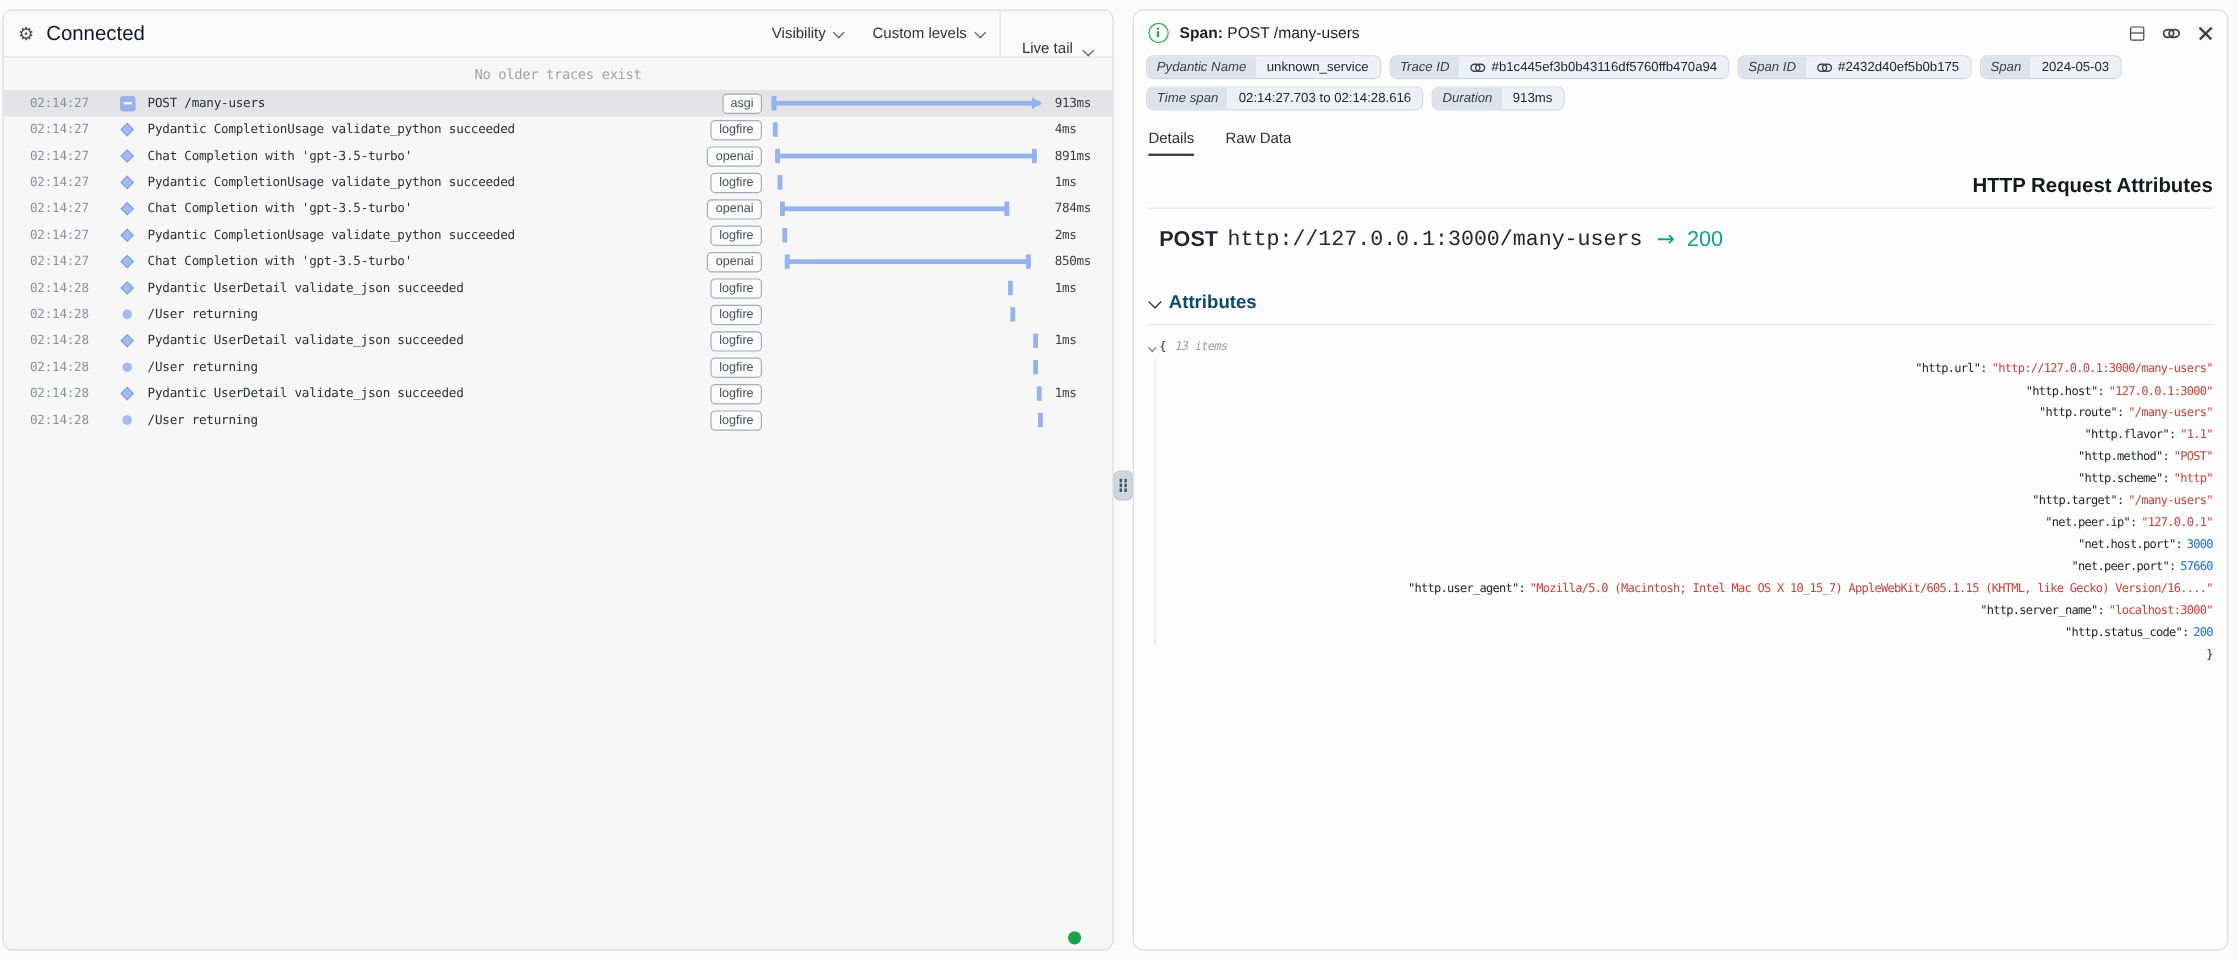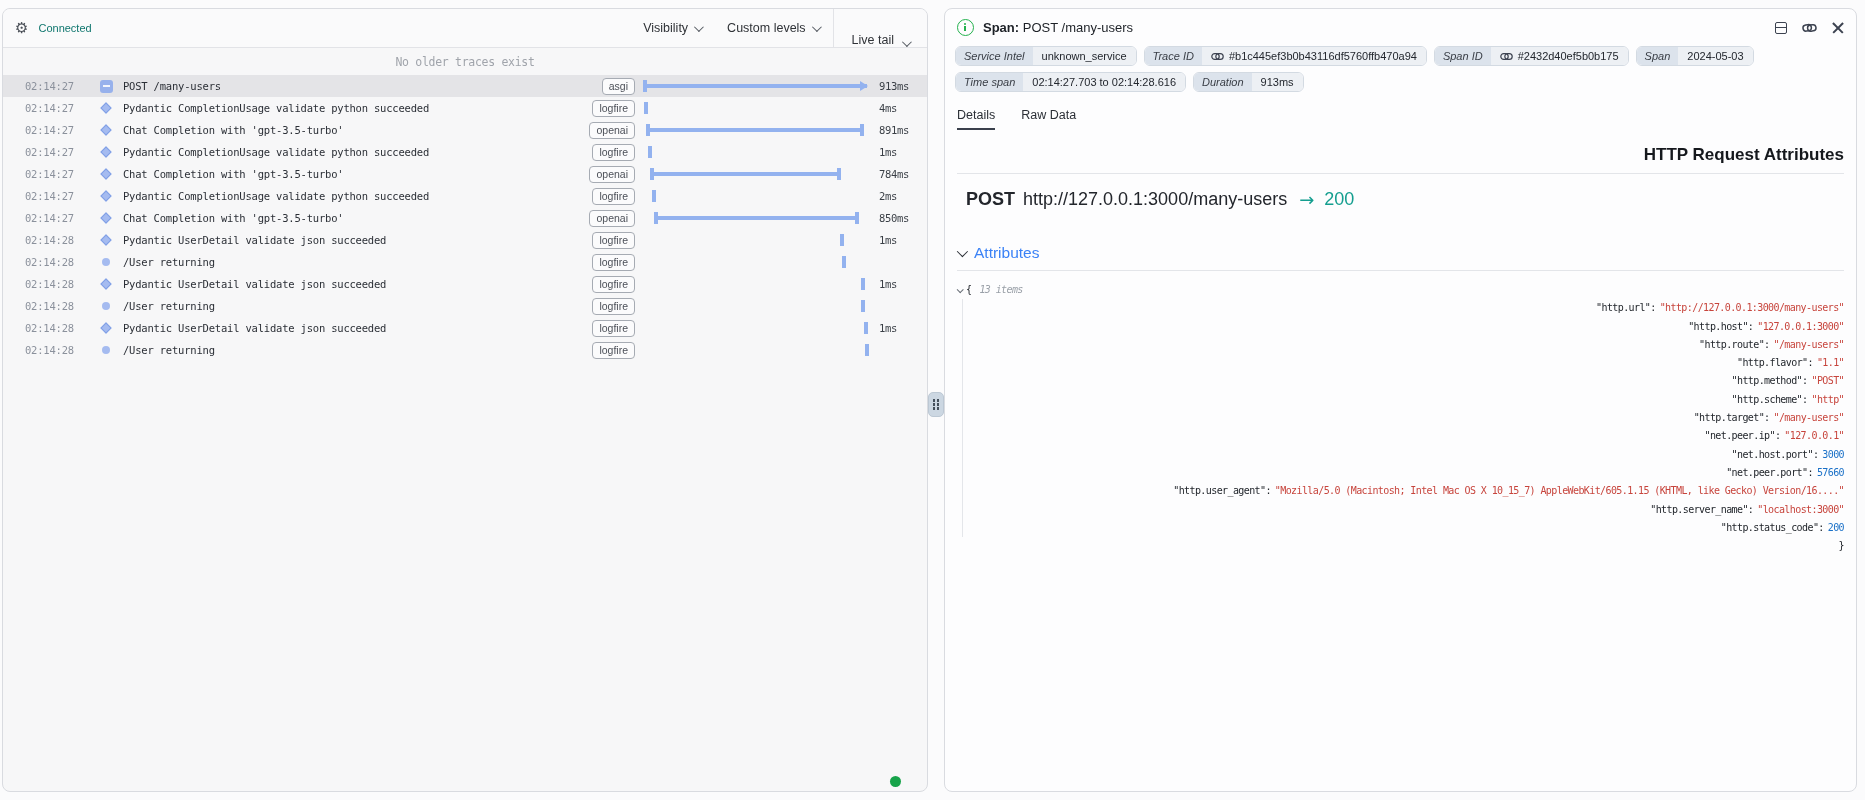--- a/index.html
+++ b/index.html
@@ -6,21 +6,21 @@
   html,body { width:1865px; height:800px; background:#fbfbfc; font-family:"Liberation Sans", sans-serif; overflow:hidden; }
 
   .card { position:absolute; background:#fcfcfd; border:1px solid #d9dbe0; border-radius:8px; overflow:hidden; }
   #left-card  { left:2px;  top:8px; width:926px; height:784px; background:#f7f7f8; }
   #right-card { left:944px; top:8px; width:913px; height:784px; background:#fdfdfe; }
 
   
   .lheader { display:flex; align-items:stretch; height:39px; background:#fafafb; border-bottom:1px solid #e2e3e7; }
   .lheader-left { display:flex; align-items:center; gap:10px; padding-left:12px; flex:1; }
   .gear { font-family:"DejaVu Sans", sans-serif; font-size:15px; color:#4a4f57; cursor:pointer; }
-  .conn-label { font-size:11px; color:#0f766e; }
+  .conn-label { font-size:17px; color:#0f172a; }
   .lheader-right { display:flex; align-items:center; gap:26px; padding-right:14px; font-size:12.5px; color:#2f3237; }
   .drop { display:flex; align-items:center; gap:6px; cursor:pointer; }
   .chev { width:7px; height:7px; border-right:1.4px solid #565b63; border-bottom:1.4px solid #565b63; transform:rotate(45deg) translateY(-2px); display:inline-block; }
   .livetail-cell { display:flex; align-items:flex-end; justify-content:center; gap:8px; border-left:1px solid #e2e3e7; align-self:stretch; padding:0 18px; margin-left:0; }
 
   
   .notice { height:27px; display:flex; align-items:center; justify-content:center; font-family:"DejaVu Sans Mono", monospace; font-size:11.5px; color:#a0a4ab; letter-spacing:-0.3px; }
   .rows { font-family:"DejaVu Sans Mono", monospace; font-size:10.5px; letter-spacing:-0.2px; color:#2b2f36; }
   .trow { display:flex; align-items:center; height:22px; padding:0 4px 0 22px; cursor:pointer; }
   .trow.selected { background:#e4e4e7; }
@@ -66,27 +66,27 @@
 
   .tabs { display:flex; gap:26px; padding:0 12px; margin-top:16px; font-size:12.5px; color:#2b2f36; }
   .tab { padding-bottom:6px; cursor:pointer; border-bottom:2px solid transparent; }
   .tab.active { border-bottom-color:#3a404c; }
 
   .rcontent { padding:0 12px;text-align:right; }
   .h1 { font-size:17px; font-weight:700; color:#15181d; margin-top:15px; }
   .rule { border:none; border-top:1px solid #e3e5e9; margin-top:8px; }
   .req-row { display:flex; align-items:center; margin-top:15px; font-size:18px; color:#23262c; }
   .req-method { font-weight:700; width:58px; }
-  .req-url { margin-left:8px; }
+  .req-url { margin-left:8px;font-family:Liberation Mono, monospace; }
   .req-arrow { margin-left:12px; color:#149e8f; font-family:"DejaVu Sans", sans-serif; }
   .req-status { margin-left:10px; color:#149e8f; }
 
   .h2row { display:flex; align-items:center; gap:9px; margin-top:34px; cursor:pointer; }
   .chev-dark { width:8px; height:8px; border-right:1.8px solid #2a2e35; border-bottom:1.8px solid #2a2e35; transform:rotate(45deg) translateY(-2px); }
-  .h2 { font-size:15.5px; font-weight:400; color:#3b82f6; }
+  .h2 { font-size:15.5px; font-weight:700; color:#0c4a6e; }
 
   .json { margin-top:10px; font-family:"DejaVu Sans Mono", monospace; font-size:10px; letter-spacing:-0.6px; line-height:18.3px; color:#22262c; }
   .jroot { display:flex; align-items:center; gap:4px; }
   .chev-xs { width:5px; height:5px; border-right:1.2px solid #6a7078; border-bottom:1.2px solid #6a7078; transform:rotate(45deg) translateY(-1px); flex:none; cursor:pointer; }
   .jitems { font-style:italic; color:#9aa0a8; margin-left:4px; }
   .jchildren { margin-left:5px; border-left:1px solid #e4e6ea; padding-left:13px; }
   .jcolon { margin-right:4px; }
   .jv-string { color:#c7443c; }
   .jv-number { color:#1a70c7; }
 </style>
@@ -314,21 +314,21 @@
               <rect x="5.6" y="2.8" rx="3.1" width="8.4" height="6.2" transform="rotate(-8 10 6)"></rect>
             </g>
           </svg>
       </span>
       <span class="ic-close"></span>
     </span>
   </div>
 
   <div class="badges">
       <div class="badge">
-        <div class="blabel">Service Intel</div>
+        <div class="blabel">Pydantic Name</div>
         <div class="bvalue">
           <span>unknown_service</span>
         </div>
       </div>
       <div class="badge">
         <div class="blabel">Trace ID</div>
         <div class="bvalue">
           <span style="display: flex;">
             <svg width="13" height="9" viewBox="0 0 13 9">
               <g fill="none" stroke="#3c4250" stroke-width="1.2">

